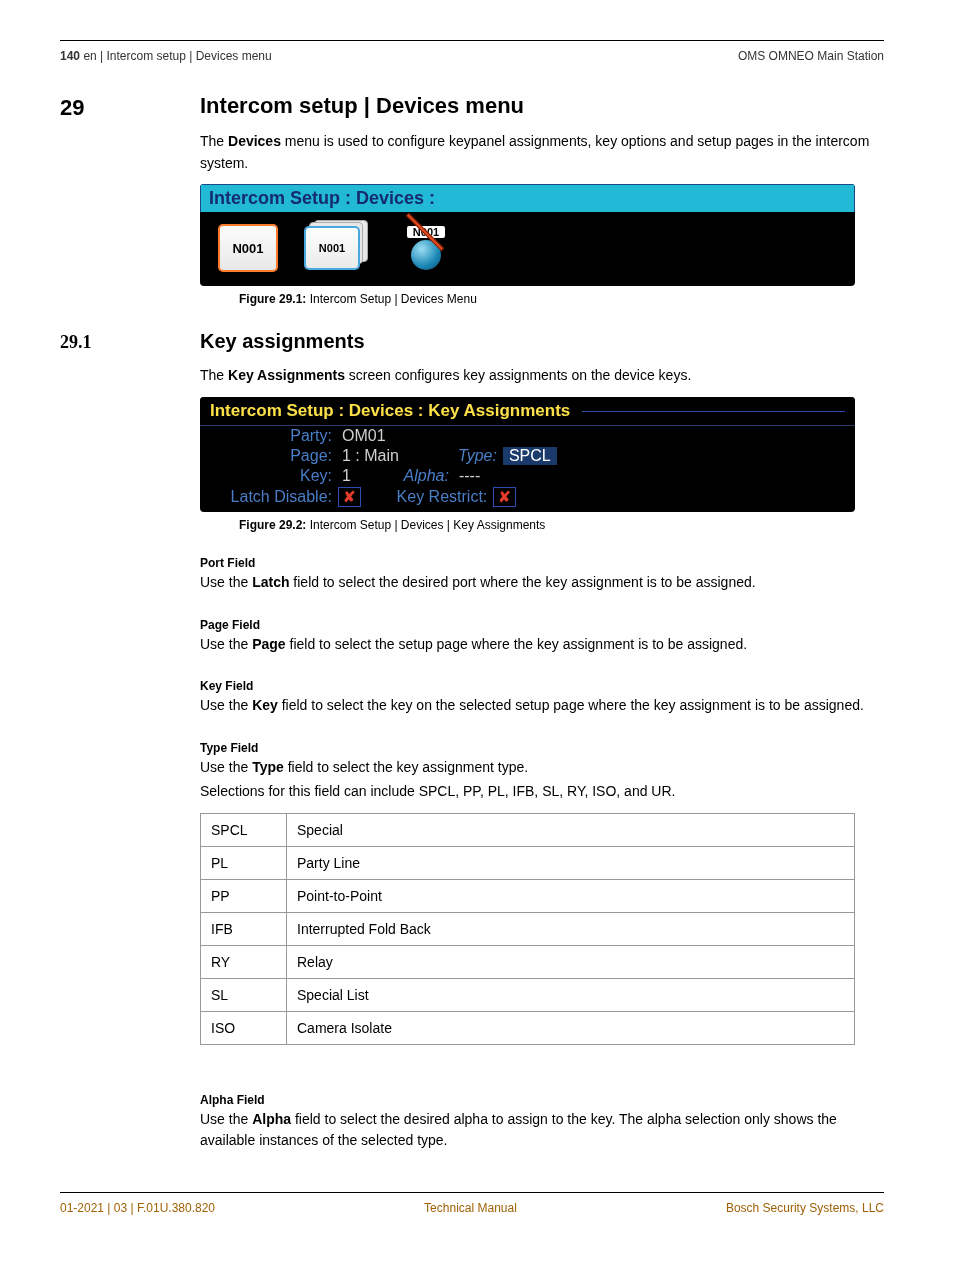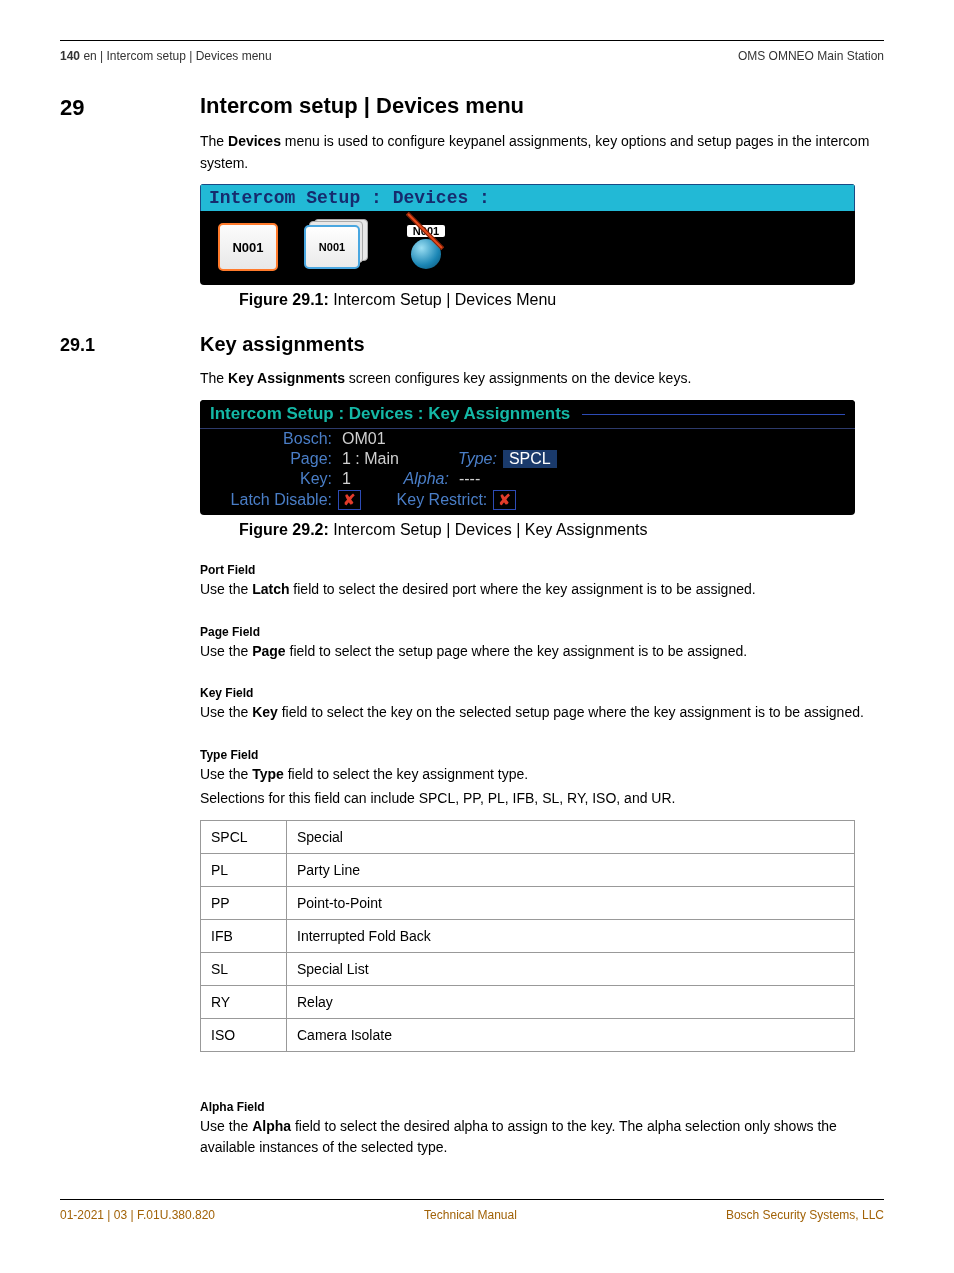--- a/index.html
+++ b/index.html
@@ -39,34 +39,35 @@
   }
   .sectitle {
     font-size: 22px;
     font-weight: bold;
     margin-bottom: 12px;
   }
   .subsecnum {
     font-size: 18px;
     font-weight: bold;
     padding-top: 2px;
+    font-family: Liberation Serif, serif;
   }
   .subsectitle {
     font-size: 20px;
     font-weight: bold;
     margin-bottom: 12px;
   }
   .body-text {
     font-size: 14px;
     line-height: 1.55;
     margin-bottom: 10px;
   }
   .body-text b { font-weight: bold; }
   .figure-caption {
-    font-size: 16px;
+    font-size: 12px;
     margin: 6px 0 24px 0;
     padding-left: 39px;
   }
   .figure-caption b { font-weight: bold; }
   .fieldhead {
     font-size: 12px;
     font-weight: bold;
     margin-top: 24px;
     margin-bottom: 2px;
   }
@@ -75,21 +76,21 @@
   .fig291 {
     width: 655px;
     background: #000;
     border-radius: 4px;
     overflow: hidden;
     margin-top: 6px;
   }
   .fig291-title {
     background: #22b9d6;
     color: #162b6e;
-    font-family: Liberation Mono, monospace;
+    font-family: Liberation Sans, sans-serif;
     font-size: 18px;
     font-weight: bold;
     padding: 3px 8px;
     border: 1px solid #1a4a85;
     border-bottom: none;
   }
   .fig291-body {
     display: flex;
     gap: 26px;
     padding: 10px 18px 12px 18px;
@@ -177,21 +178,21 @@
   }
   
   .fig292 {
     width: 655px;
     background: #000;
     border-radius: 4px;
     overflow: hidden;
     margin-top: 6px;
   }
   .fig292-title {
-    color: #14b8a6;
+    color: #fde047;
     font-size: 17px;
     font-weight: bold;
     padding: 4px 10px;
     border-bottom: 1px solid #2d3a6b;
     background: #000;
     display: flex;
     align-items: center;
     gap: 6px;
   }
   .fig292-title .line {
@@ -324,21 +325,21 @@
         <span>The </span><b>Key Assignments</b><span> screen configures key assignments on the device keys.</span>
       </p>
 
       <div class="fig292">
         <div class="fig292-title">
           <span>Intercom Setup : Devices : Key Assignments</span>
           <span class="line"></span>
         </div>
 
         <div class="kv-row">
-          <span class="kv-label">Bosch:</span>
+          <span class="kv-label">Party:</span>
           <span class="kv-val">OM01</span>
         </div>
         <div class="kv-row">
           <span class="kv-label">Page:</span>
           <span class="kv-val">1 : Main</span>
           <span class="right-col"></span>
           <span class="kv-label2">Type:</span>
           <span class="kv-val sel">SPCL</span>
         </div>
         <div class="kv-row">
@@ -394,26 +395,26 @@
             </tr>
             <tr>
               <td>PP</td>
               <td>Point-to-Point</td>
             </tr>
             <tr>
               <td>IFB</td>
               <td>Interrupted Fold Back</td>
             </tr>
             <tr>
+              <td>RY</td>
+              <td>Relay</td>
+            </tr>
+            <tr>
               <td>SL</td>
               <td>Special List</td>
-            </tr>
-            <tr>
-              <td>RY</td>
-              <td>Relay</td>
             </tr>
             <tr>
               <td>ISO</td>
               <td>Camera Isolate</td>
             </tr>
           </tbody>
       </table>
 
       <div class="spacer"></div>
 

